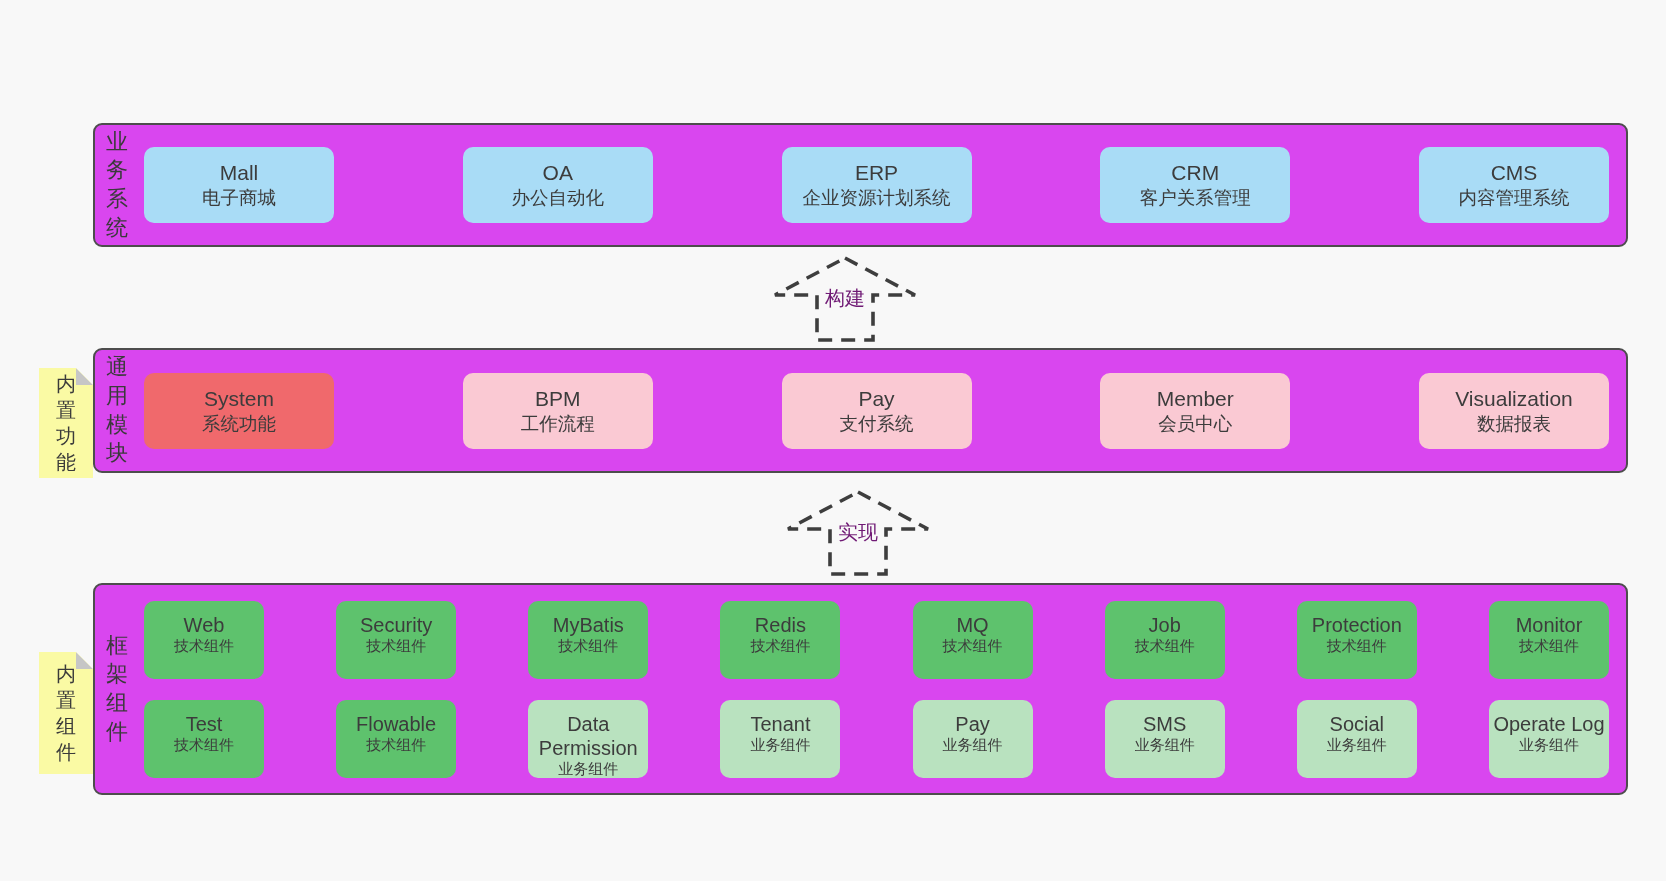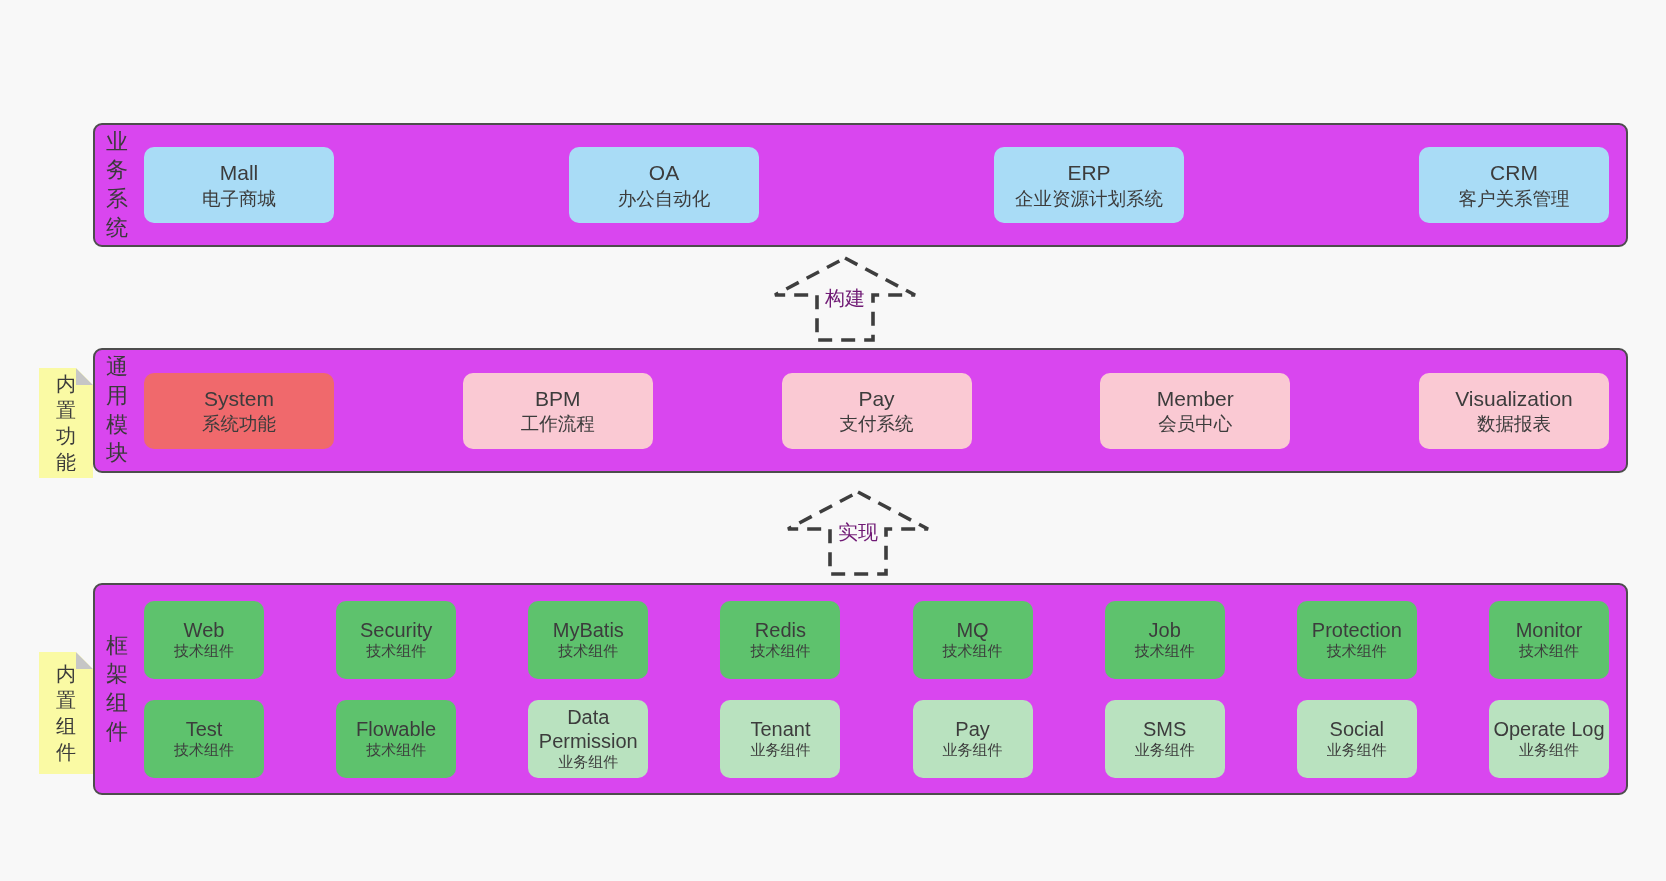--- a/index.html
+++ b/index.html
@@ -56,23 +56,23 @@
     margin-left:14px;
     padding-right:17px;
   }
   .rows .boxrow { margin-left:0; padding-right:0; }
 
   .box {
     border-radius:10px;
     display:flex;
     flex-direction:column;
     align-items:center;
-    justify-content:center;
+    justify-content:flex-start;
     text-align:center;
-    padding:4px 4px;
+    padding:12px 4px;
   }
   .box-lg { width:190px; height:76px; }
   .box-sm { width:120px; height:78px; }
   .box .t1 { font-size:21px; line-height:1.3; }
   .box .t2 { font-size:18.5px; line-height:1.3; }
   .box-sm .t1 { font-size:20px; line-height:1.2; }
   .box-sm .t2 { font-size:15px; line-height:1.25; }
 
   .blue       { background:#a9dcf6; }
   .red        { background:#f0696c; }
@@ -134,20 +134,24 @@
         <span class="t2">办公自动化</span>
       </div>
       <div class="box box-lg blue">
         <span class="t1">ERP</span>
         <span class="t2">企业资源计划系统</span>
       </div>
       <div class="box box-lg blue">
         <span class="t1">CRM</span>
         <span class="t2">客户关系管理</span>
       </div>
+      <div class="box box-lg blue">
+        <span class="t1">CMS</span>
+        <span class="t2">内容管理系统</span>
+      </div>
     </div>
   </div>
 
   <div class="arrow-wrap arrow-one">
     <svg width="150" height="90" viewBox="0 0 150 90">
       <polygon points="75,4 145,41 103,41 103,86 47,86 47,41 5,41" fill="none" stroke="#3e3e3e" stroke-width="3.6" stroke-dasharray="14 9"></polygon>
     </svg>
     <div class="arrow-label">构建</div>
   </div>
 

